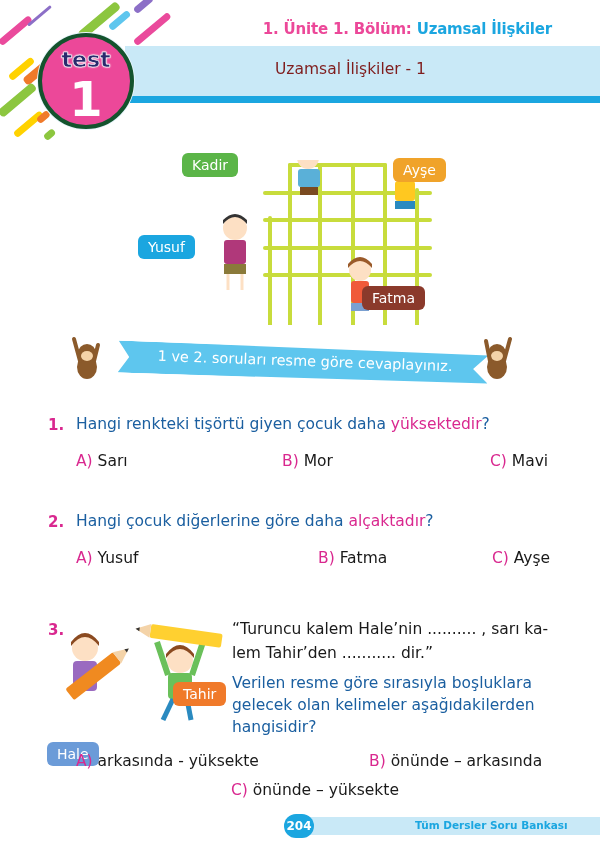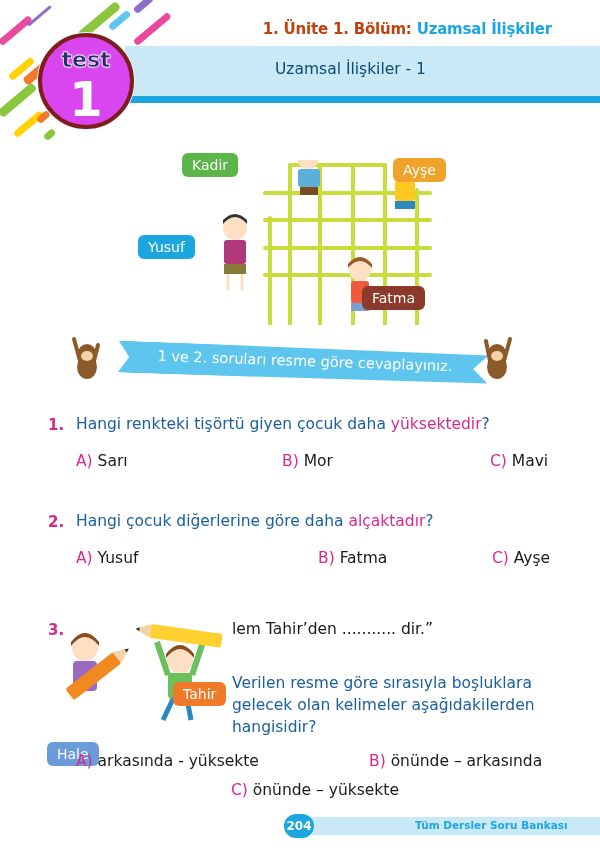--- a/index.html
+++ b/index.html
@@ -4,28 +4,28 @@
 <style>
   * { box-sizing: border-box; margin: 0; padding: 0; }
   html, body { width: 600px; height: 852px; background: #ffffff; overflow: hidden; }
   body { position: relative; font-family: "DejaVu Sans", sans-serif; color: #1a1a1a; }
 
   
   .stripes { position: absolute; left: 0; top: 0; width: 190px; height: 150px; overflow: hidden; }
   .stripe { position: absolute; height: 7px; border-radius: 4px; transform: rotate(-40deg); transform-origin: left center; }
 
   .unit-title { position: absolute; right: 48px; top: 20px; font-family: "DejaVu Sans", sans-serif; font-weight: bold; font-size: 15px; letter-spacing: -0.2px; }
-  .unit-title .red { color: #c2410c; }
+  .unit-title .red { color: #ec4899; }
   .unit-title .blue { color: #1ba6e0; }
 
   .title-band { position: absolute; left: 125px; top: 46px; width: 475px; height: 50px; background: #c9e9f7; }
   .title-band-bottom { position: absolute; left: 130px; top: 96px; width: 470px; height: 7px; background: #1ba6e0; }
-  .title-text { position: absolute; left: 275px; top: 60px; font-size: 15.5px; color: #0c4a6e; }
-
-  .test-badge { position: absolute; left: 38px; top: 33px; width: 96px; height: 96px; border-radius: 50%; background: #d946ef; border: 4px solid #7f1d1d; box-shadow: 0 0 0 1px #e6f4fb; }
+  .title-text { position: absolute; left: 275px; top: 60px; font-size: 15.5px; color: #7f1d1d; }
+
+  .test-badge { position: absolute; left: 38px; top: 33px; width: 96px; height: 96px; border-radius: 50%; background: #ec4899; border: 4px solid #14532d; box-shadow: 0 0 0 1px #e6f4fb; }
   .test-word { position: absolute; left: 0; right: 0; top: 10px; text-align: center; font-weight: bold; font-size: 22px; color: #2a2a6e; -webkit-text-stroke: 0.5px #fff; text-shadow: 0 0 2px #fff, 0 0 2px #fff; }
   .test-num { position: absolute; left: 0; right: 0; top: 34px; text-align: center; font-weight: bold; font-size: 48px; color: #fff; }
 
   
   .scene { position: absolute; left: 165px; top: 150px; width: 275px; height: 180px; }
   .grid { position: absolute; left: 55px; top: 10px; width: 215px; height: 165px; }
   .name-tag { position: absolute; color: #fff; font-size: 14px; padding: 4px 10px; border-radius: 6px; }
 
   
   .banner-wrap { position: absolute; left: 70px; top: 335px; width: 460px; height: 55px; }
@@ -194,20 +194,21 @@
       <polygon points="94,13 90,15 94,17" fill="#333"></polygon>
     </g>
     <line x1="128" y1="79" x2="118" y2="100" stroke="#2a8ac0" stroke-width="5"></line>
     <line x1="142" y1="79" x2="146" y2="100" stroke="#2a8ac0" stroke-width="5"></line>
   </svg>
   <div class="name-tag" style="left:2px;top:82px;background:#6b9bd8;margin-top:40px;">Hale</div>
   <div class="name-tag" style="left:128px;top:62px;background:#f07a2a;">Tahir</div>
 </div>
 
 <div class="q3-body">
+  <div>“Turuncu kalem Hale’nin .......... , sarı ka-</div>
   <div>lem Tahir’den  ........... dir.”</div>
 </div>
 <div class="q3-sub">
   <div>Verilen resme göre sırasıyla boşluklara</div>
   <div>gelecek olan kelimeler aşağıdakilerden</div>
   <div>hangisidir?</div>
 </div>
 
 <div class="opt" style="left:76px;top:752px;"><span class="letter">A)</span> <span>arkasında - yüksekte</span></div>
 <div class="opt" style="left:369px;top:752px;"><span class="letter">B)</span> <span>önünde – arkasında</span></div>

